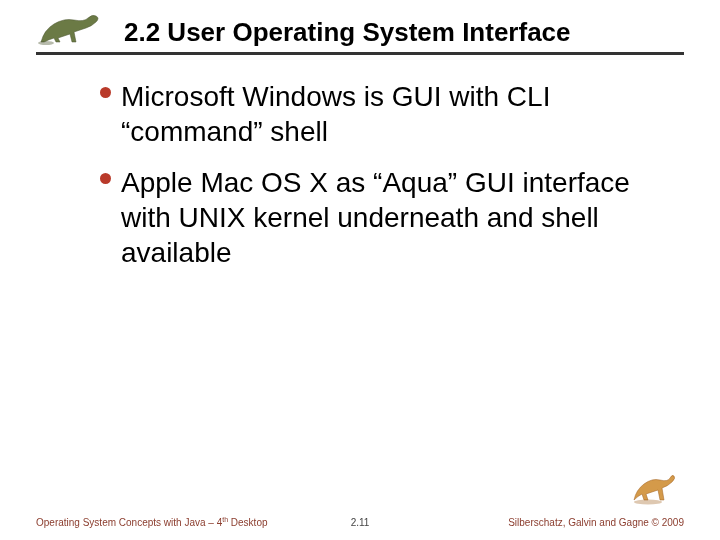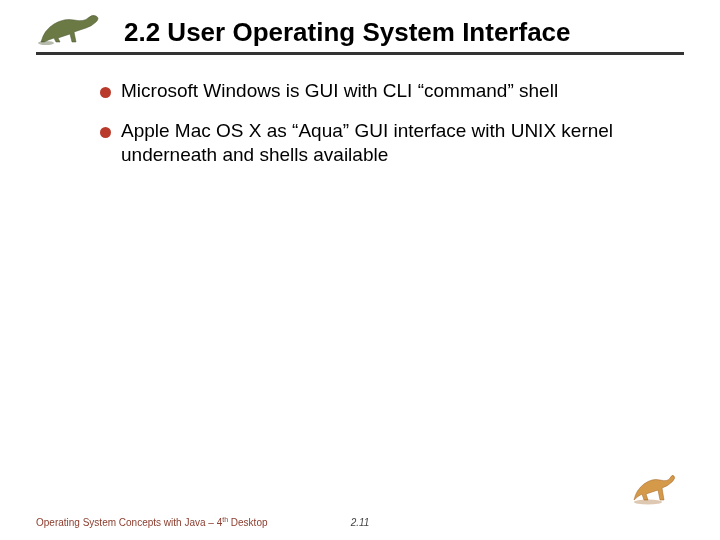--- a/index.html
+++ b/index.html
@@ -67,21 +67,21 @@
     .circ {
       width: 11px;
       height: 11px;
       background: #b93a2a;
       border-radius: 50%;
       flex-shrink: 0;
       margin-top: 8px;
       margin-right: 10px;
     }
     .bullet-l2-text {
-      font-size: 19px;
+      font-size: 28px;
       line-height: 1.25;
       color: #000;
     }
     .footer {
       position: absolute;
       bottom: 12px;
       left: 36px;
       right: 36px;
       display: flex;
       justify-content: space-between;
@@ -89,21 +89,20 @@
       font-size: 10px;
     }
     .footer-left {
       color: #8b3d2e;
     }
     .footer-center {
       color: #444;
       position: absolute;
       left: 50%;
       transform: translateX(-50%);
-      font-style: italic;
     }
     .footer-right {
       color: #8b3d2e;
       text-align: right;
     }
     .dino-bottom {
       position: absolute;
       right: 40px;
       bottom: 32px;
       width: 56px;
@@ -124,29 +123,30 @@
   </div>
 
   <div class="content">
     <div class="sub-list">
       <div class="bullet-l2">
         <div class="circ"></div>
         <div class="bullet-l2-text">Microsoft Windows is GUI with CLI “command” shell</div>
       </div>
       <div class="bullet-l2">
         <div class="circ"></div>
-        <div class="bullet-l2-text">Apple Mac OS X as “Aqua” GUI interface with UNIX kernel underneath and shells available</div>
+        <div class="bullet-l2-text">Apple Mac OS X as “Aqua” GUI interface with UNIX kernel underneath and shell available</div>
       </div>
     </div>
   </div>
 
   <svg class="dino-bottom" viewBox="0 0 56 44">
     <path d="M10 36 Q12 26 20 20 Q28 14 36 16 Q44 18 46 14 Q48 10 50 12 Q52 14 48 18 Q44 22 38 24 L40 36 L36 36 L34 26 Q28 28 22 30 L24 36 L20 36 L18 30 Q14 32 10 36 Z" fill="#d49a4a" stroke="#a06020" stroke-width="0.5"></path>
     <ellipse cx="24" cy="38" rx="14" ry="2.5" fill="#a06020" opacity="0.35"></ellipse>
   </svg>
 
   <div class="footer">
     <div class="footer-left">
       <span>Operating System Concepts with Java – 4</span><sup>th</sup><span> Desktop</span>
     </div>
     <div class="footer-center">2.11</div>
+    <div class="footer-right">Silberschatz, Galvin and Gagne © 2009</div>
   </div>
 </div>
 
 </body></html>

